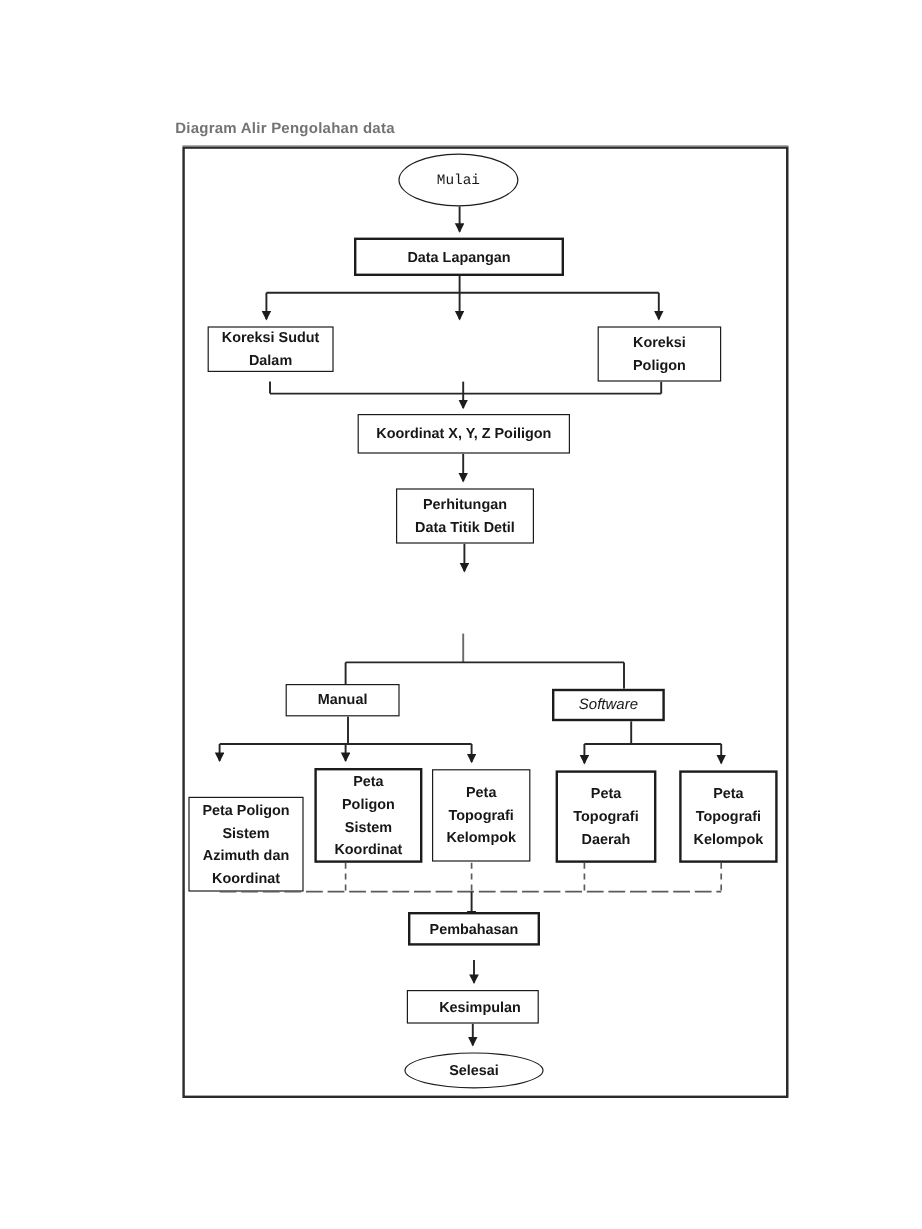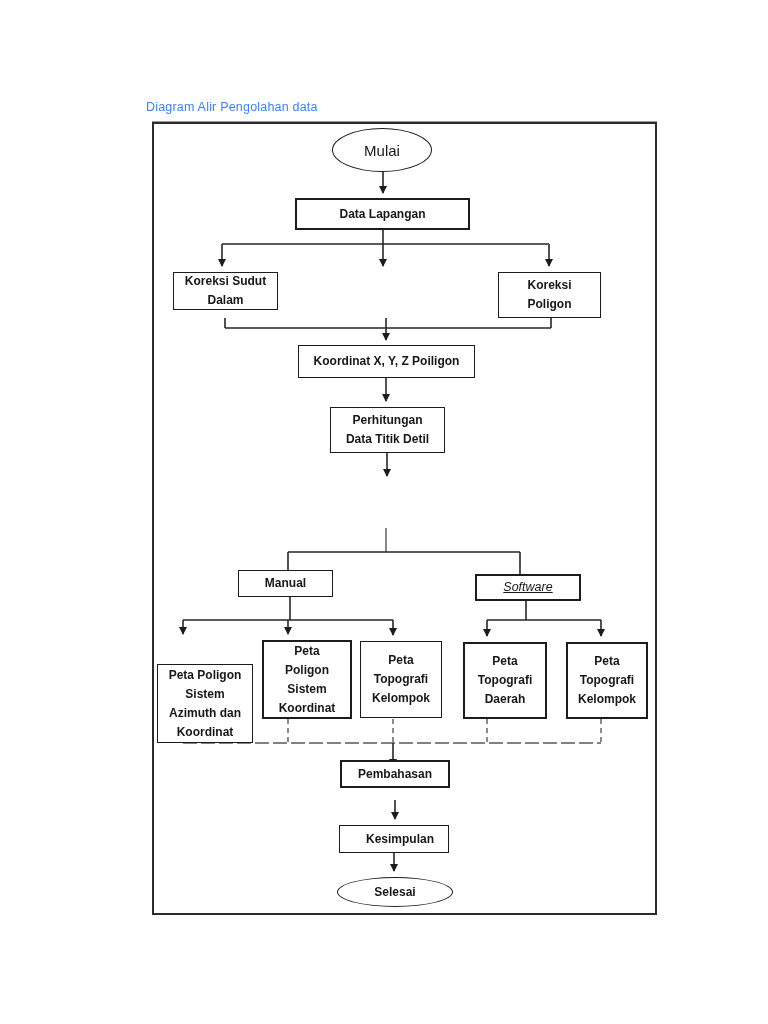--- a/index.html
+++ b/index.html
@@ -1,29 +1,29 @@
 <!DOCTYPE html>
 <html><head>
 <meta charset="utf-8">
 <style>
   html,body{margin:0;padding:0;background:#ffffff;}
   .page{position:relative;width:768px;height:1024px;background:#ffffff;overflow:hidden;
         font-family:"Liberation Sans", sans-serif;color:#1a1a1a;}
-  .title{position:absolute;left:146px;top:100px;font-size:12.5px;font-weight:normal;
-         letter-spacing:.2px;color:#3b82f6;}
+  .title{position:absolute;left:146px;top:100px;font-size:12.5px;font-weight:bold;
+         letter-spacing:.2px;color:#737373;}
   .frame{position:absolute;left:152px;top:122px;width:501px;height:789px;
          border:2px solid #2b2b2b;box-shadow:0 -1px 0 #9a9a9a;}
   .connectors{position:absolute;left:0;top:0;width:768px;height:1024px;pointer-events:none;}
   .node{position:absolute;display:flex;align-items:center;justify-content:center;
         text-align:center;box-sizing:border-box;background:#ffffff;
         font-size:12px;font-weight:bold;line-height:19px;white-space:pre-line;color:#171717;}
   .box{border:2px solid #1c1c1c;}
   .box.thin{border-width:1.5px;}
   .oval{border:1.5px solid #1c1c1c;border-radius:50%;}
-  .serif{font-family:Liberation Sans, sans-serif;font-size:15px;font-weight:normal;}
+  .serif{font-family:Liberation Mono, monospace;font-size:12px;font-weight:normal;}
   .italic{font-style:italic;font-weight:normal;font-size:12.5px;}
 </style>
 </head>
 <body>
 
 <div class="page">
 
   <div class="title">Diagram Alir Pengolahan data</div>
 
   <div class="frame"></div>
@@ -98,21 +98,21 @@
 Poligon</div>
 
   <div class="node box thin" style="left:330px;top:407px;width:115px;height:46px;">Perhitungan
 Data Titik Detil</div>
 
   <div class="node box thin" style="left:298px;top:345px;width:177px;height:33px;">Koordinat X, Y, Z Poiligon</div>
 
 
   <div class="node box thin" style="left:238px;top:570px;width:95px;height:27px;">Manual</div>
 
-  <div class="node box italic" style="left:475px;top:574px;width:106px;height:27px;text-decoration:underline;">Software</div>
+  <div class="node box italic" style="left:460px;top:574px;width:94px;height:27px;">Software</div>
 
   <div class="node box thin" style="left:157px;top:640px;width:96px;height:79px;margin-top:24px;">Peta Poligon
 Sistem
 Azimuth dan
 Koordinat</div>
 
   <div class="node box" style="left:262px;top:640px;width:90px;height:79px;">Peta
 Poligon
 Sistem
 Koordinat</div>

